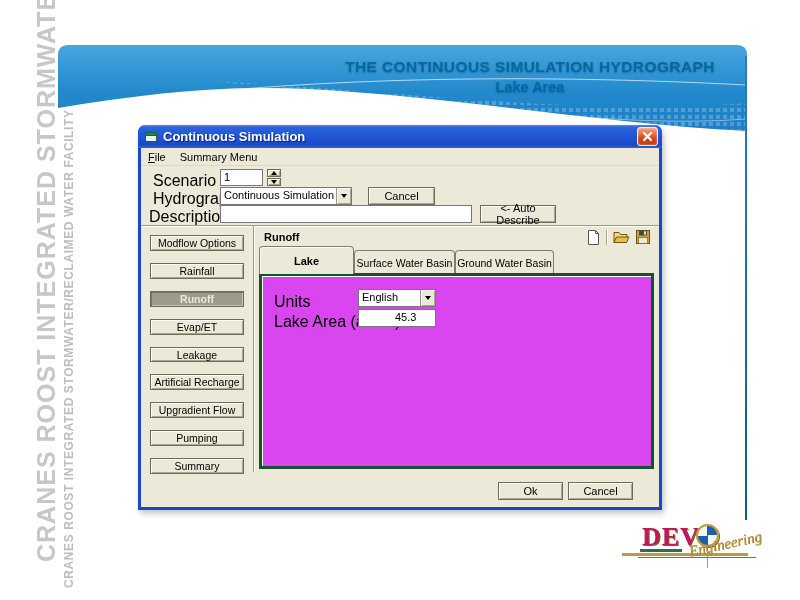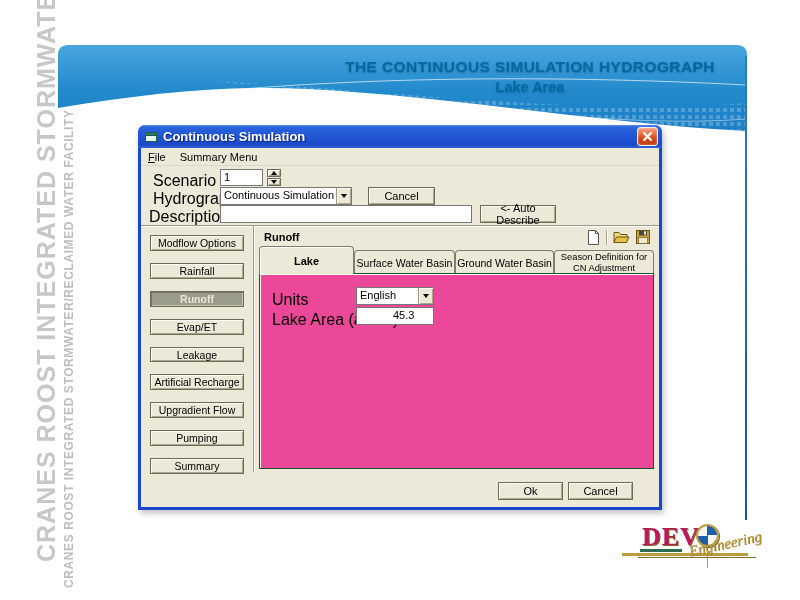--- a/index.html
+++ b/index.html
@@ -84,21 +84,21 @@
 
   .tabs { position:absolute; left:5px; top:20px; right:5px; height:28px; display:flex; align-items:flex-end; }
   .tab { background:#ece9d8; border:1px solid #7f7d6e; border-bottom:none; border-radius:4px 4px 0 0;
          display:flex; align-items:center; justify-content:center; text-align:center;
          font-size:10.5px; color:#000; height:24px; position:relative; }
   .tab.active { height:28px; font-weight:bold; font-size:11px; z-index:3; box-shadow:inset 1px 1px 0 #fdfcf7; }
   .tab.small { font-size:9.3px; line-height:1.15; padding:0 2px; }
   .tab-w0 { width:95px; } .tab-w1 { width:101px; } .tab-w2 { width:99px; } .tab-w3 { flex:1; }
 
   .tab-content { position:absolute; left:5px; right:5px; top:47px; bottom:5px;
-                 border:1px solid #14532d; background:#ec4899; z-index:1; box-shadow:inset 1px 1px 0 #fdfcf7; }
+                 border:3px solid #14532d; background:#d946ef; z-index:1; box-shadow:inset 1px 1px 0 #fdfcf7; }
 
   .footer { position:absolute; left:0; right:0; bottom:0; height:33px; }
 
   
   .logo { position:absolute; left:638px; top:520px; width:130px; height:48px; }
   .logo-brand { position:absolute; left:4px; top:2px; font-family:"Liberation Serif", serif; font-weight:bold;
                 font-size:26px; letter-spacing:1px; color:#be185d; text-shadow:1px 1px 0 #7d611c; }
   .logo-globe { position:absolute; left:58px; top:4px; width:23px; height:23px; border-radius:50%;
                 border:2px solid #bf9b3f; box-shadow:1px 1px 0 #7d611c;
                 background:conic-gradient(#1a5fa8 0 90deg, #f4f4f4 90deg 180deg, #1a5fa8 180deg 270deg, #f4f4f4 270deg 360deg); }
@@ -216,21 +216,20 @@
             <rect x="3" y="0.5" width="8" height="5" fill="#4a4a3a"></rect>
             <rect x="8" y="1.2" width="2" height="3.5" fill="#e8e2cc"></rect>
             <rect x="2.5" y="7.5" width="9" height="6" fill="#efe9d2" stroke="#6b5512" stroke-width="0.6"></rect>
           </svg>
         </div>
 
         <div class="tabs">
           <div class="tab active tab-w0">Lake</div>
           <div class="tab tab-w1">Surface Water Basin</div>
           <div class="tab tab-w2">Ground Water Basin</div>
-          <div class="tab small tab-w3">Season Definition for CN Adjustment</div>
         </div>
 
         <div class="tab-content">
           <span class="lbl" style="left:12px; top:17px;">Units</span>
           <div class="combo" style="left:96px; top:13px; width:78px; height:18px;">
             <span class="combo-text">English</span>
             <span class="combo-arrow">
                 <span class="tri-down"></span>
               </span>
           </div>

